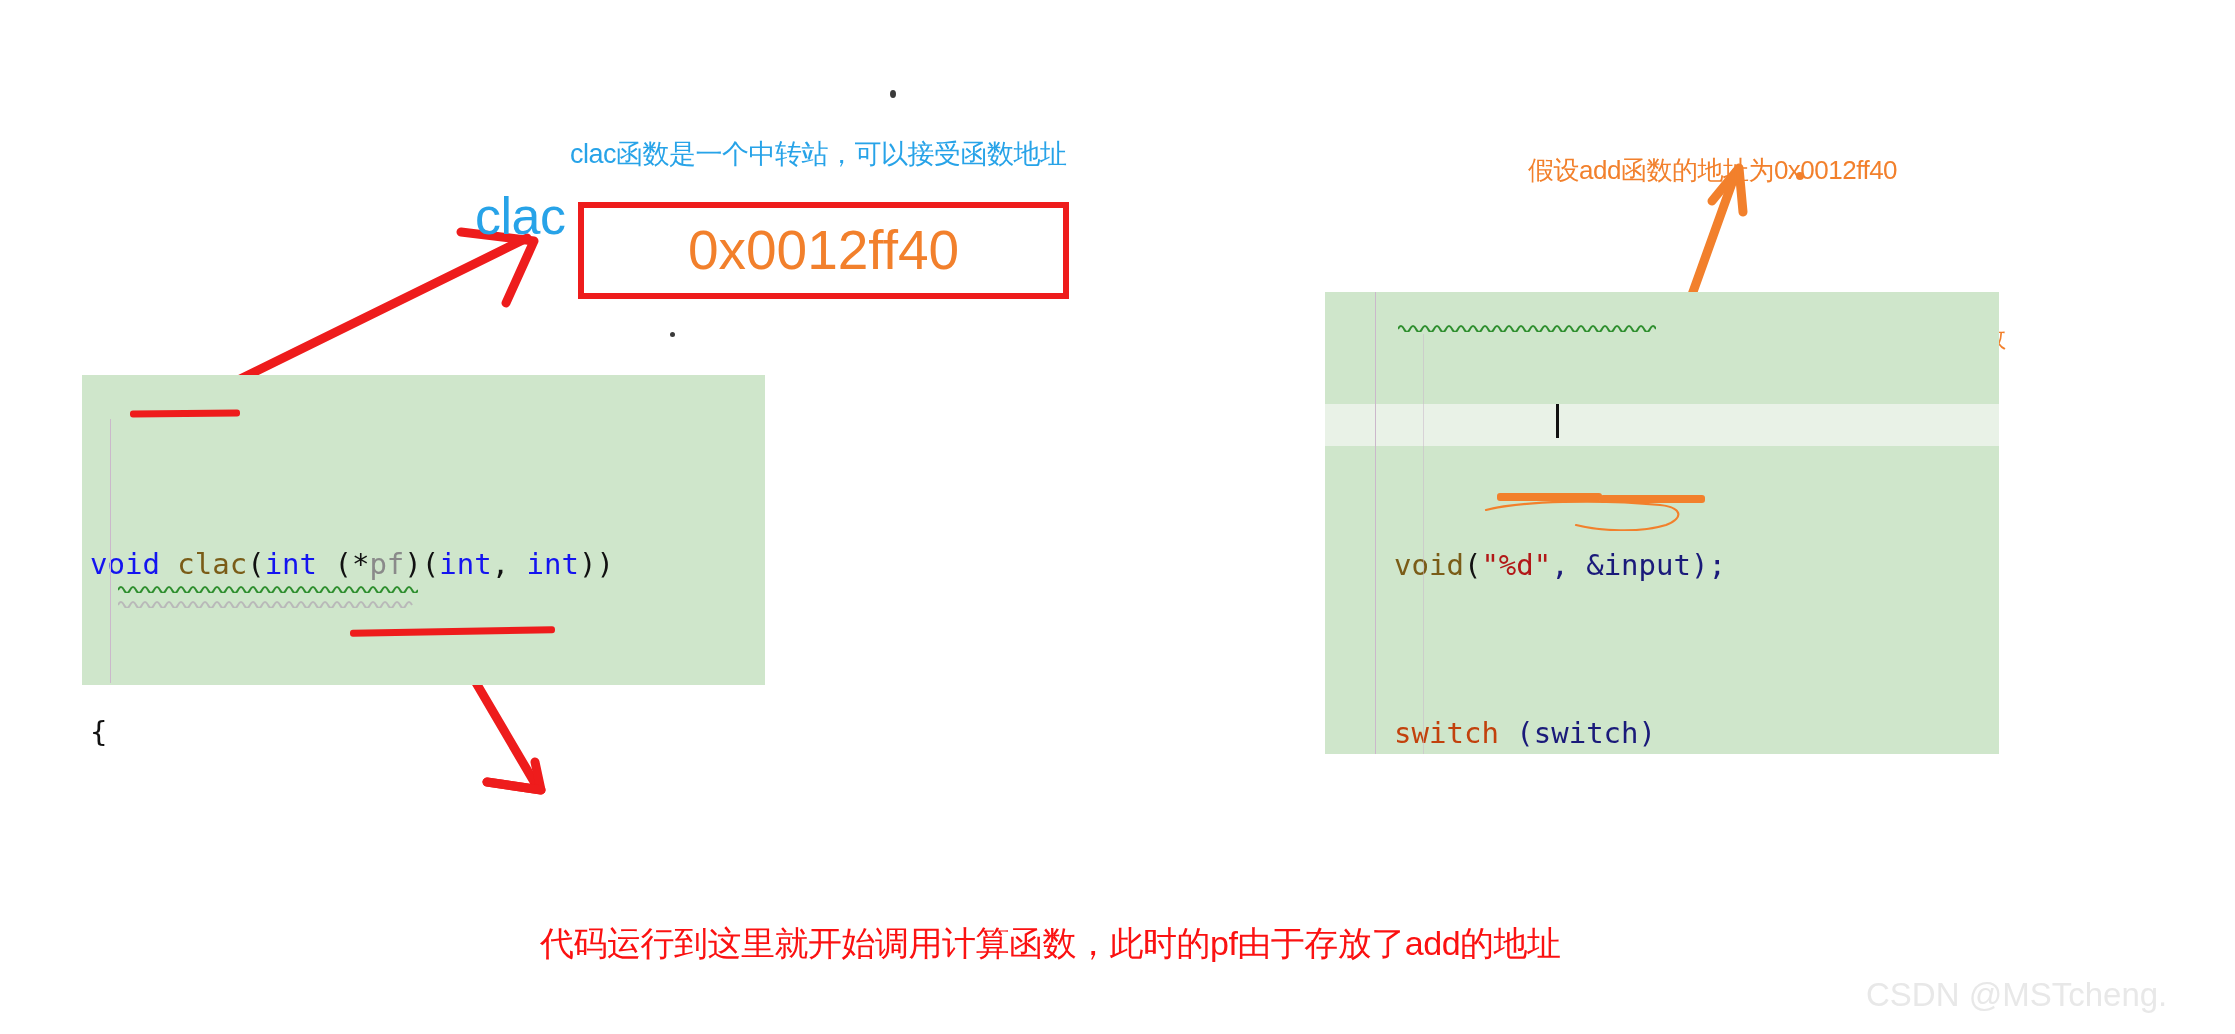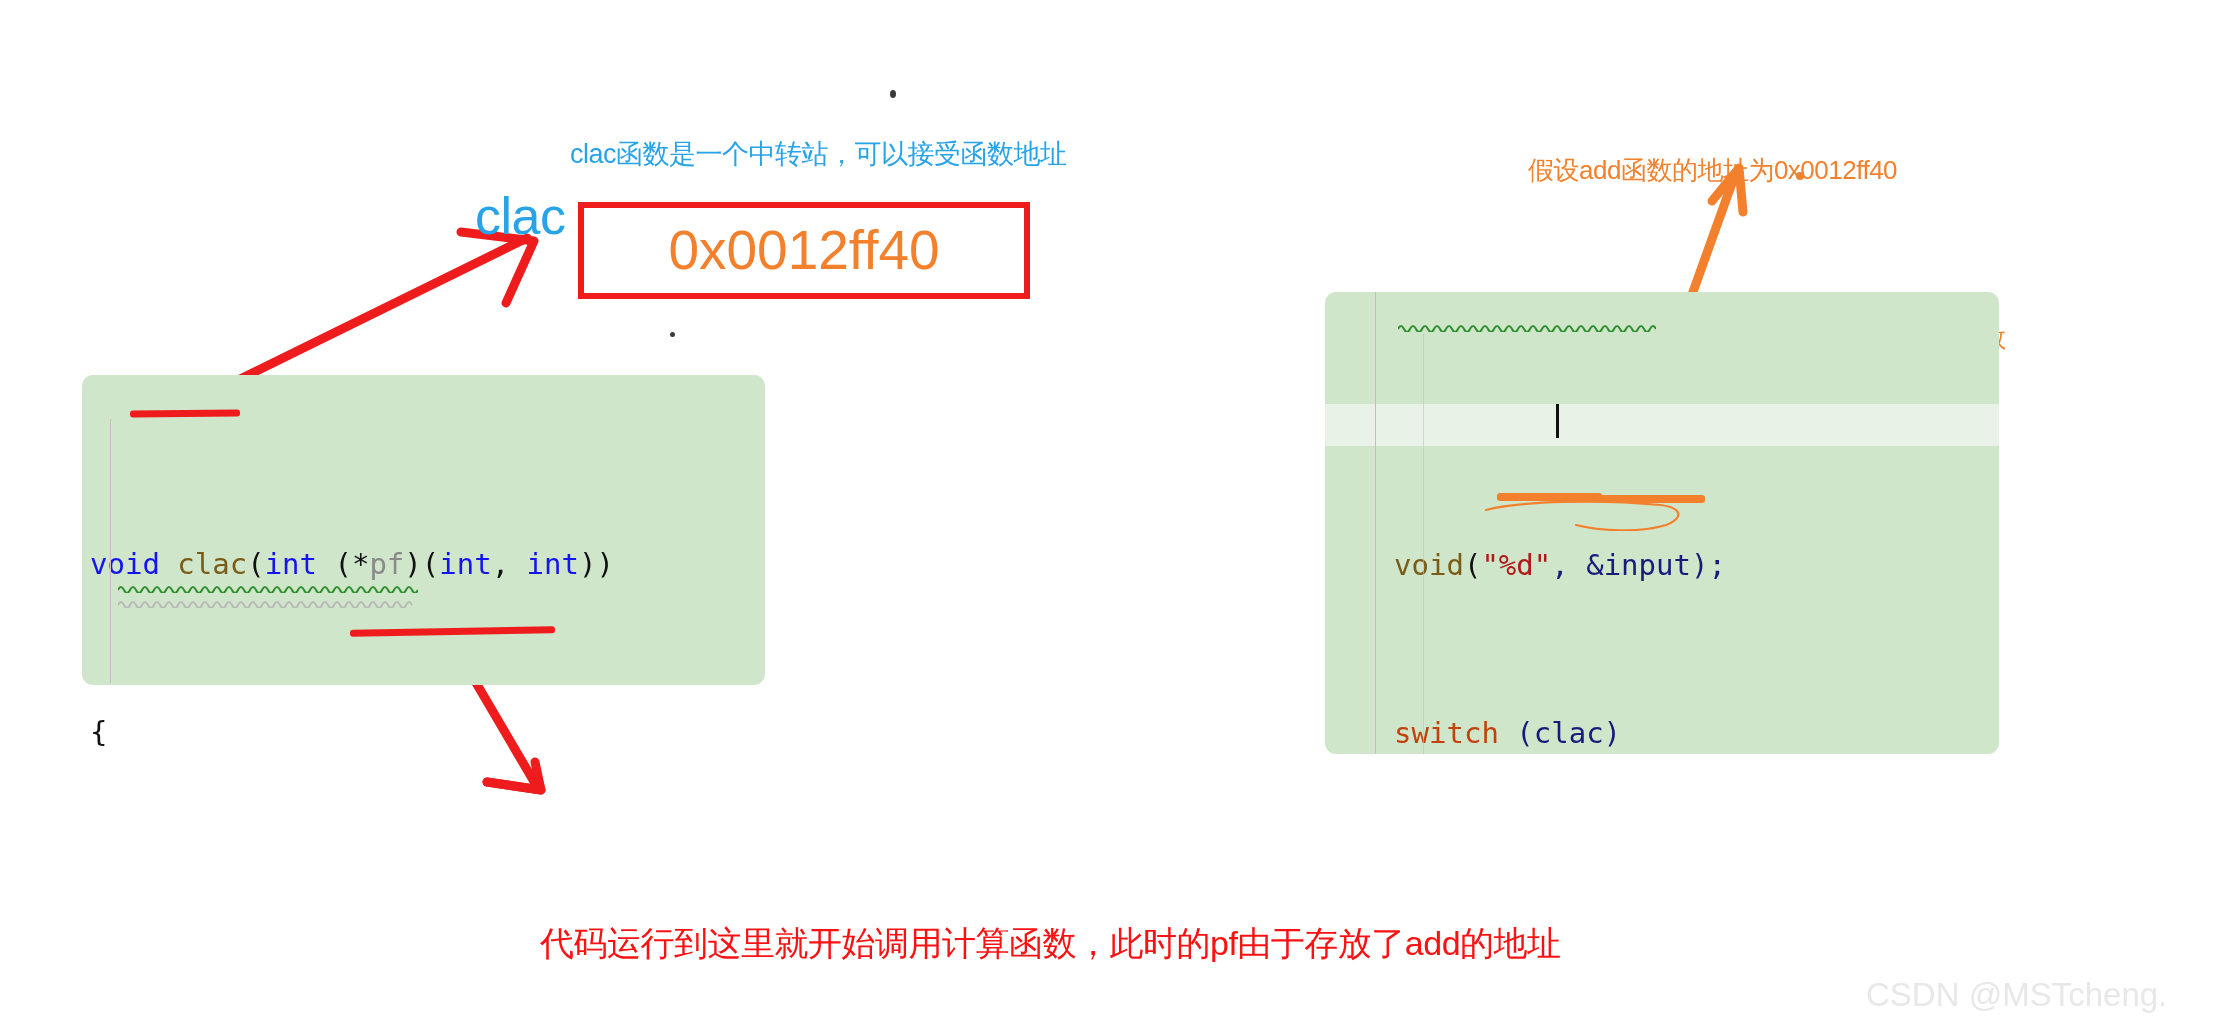--- a/index.html
+++ b/index.html
@@ -51,21 +51,21 @@
     line-height: 56px;
     color: #27a3e8;
     font-weight: 400;
   }
 
   
   #address-box {
     position: absolute;
     left: 578px;
     top: 202px;
-    width: 452px;
+    width: 491px;
     height: 97px;
     border: 6px solid #ee1c1c;
     background: #ffffff;
     box-sizing: border-box;
   }
   #address-value {
     position: absolute;
     left: 0; right: 0;
     top: 10px;
     text-align: center;
@@ -77,21 +77,20 @@
 
   
   .code-block {
     position: absolute;
     background: #cfe6cb;
     font-family: "DejaVu Sans Mono", monospace;
     font-size: 29px;
     line-height: 42px;
     white-space: pre;
     color: #1b1b1b;
-    border-radius: 11px;
   }
   #code-left {
     left: 82px;
     top: 375px;
     width: 683px;
     height: 310px;
     padding-left: 8px;
     box-sizing: border-box;
   }
   #code-right {
@@ -249,21 +248,21 @@
 
 <div class="ul-red" style="left:350px;top:628px;width:205px;height:7px;transform:rotate(-1deg);"></div>
 
 <div class="code-block" id="code-right">
   <div class="hl-row-light" style="left:0;top:112px;width:674px;height:42px;"></div>
   <div class="gutter-line" style="left:50px;top:0;height:462px;"></div>
   <div class="gutter-line" style="left:98px;top:42px;height:420px;opacity:.55;"></div>
 
   <div class="code-line ind1"><span class="t-fn">void</span><span class="t-plain">(</span><span class="t-str">"%d"</span><span class="t-var">, &amp;input);</span></div>
 
-  <div class="code-line ind1"><span class="t-kw2">switch</span><span class="t-var"> (clac)</span></div>
+  <div class="code-line ind1"><span class="t-kw2">switch</span><span class="t-var"> (switch)</span></div>
 
   
 
   
 
   
 
   
 
   

